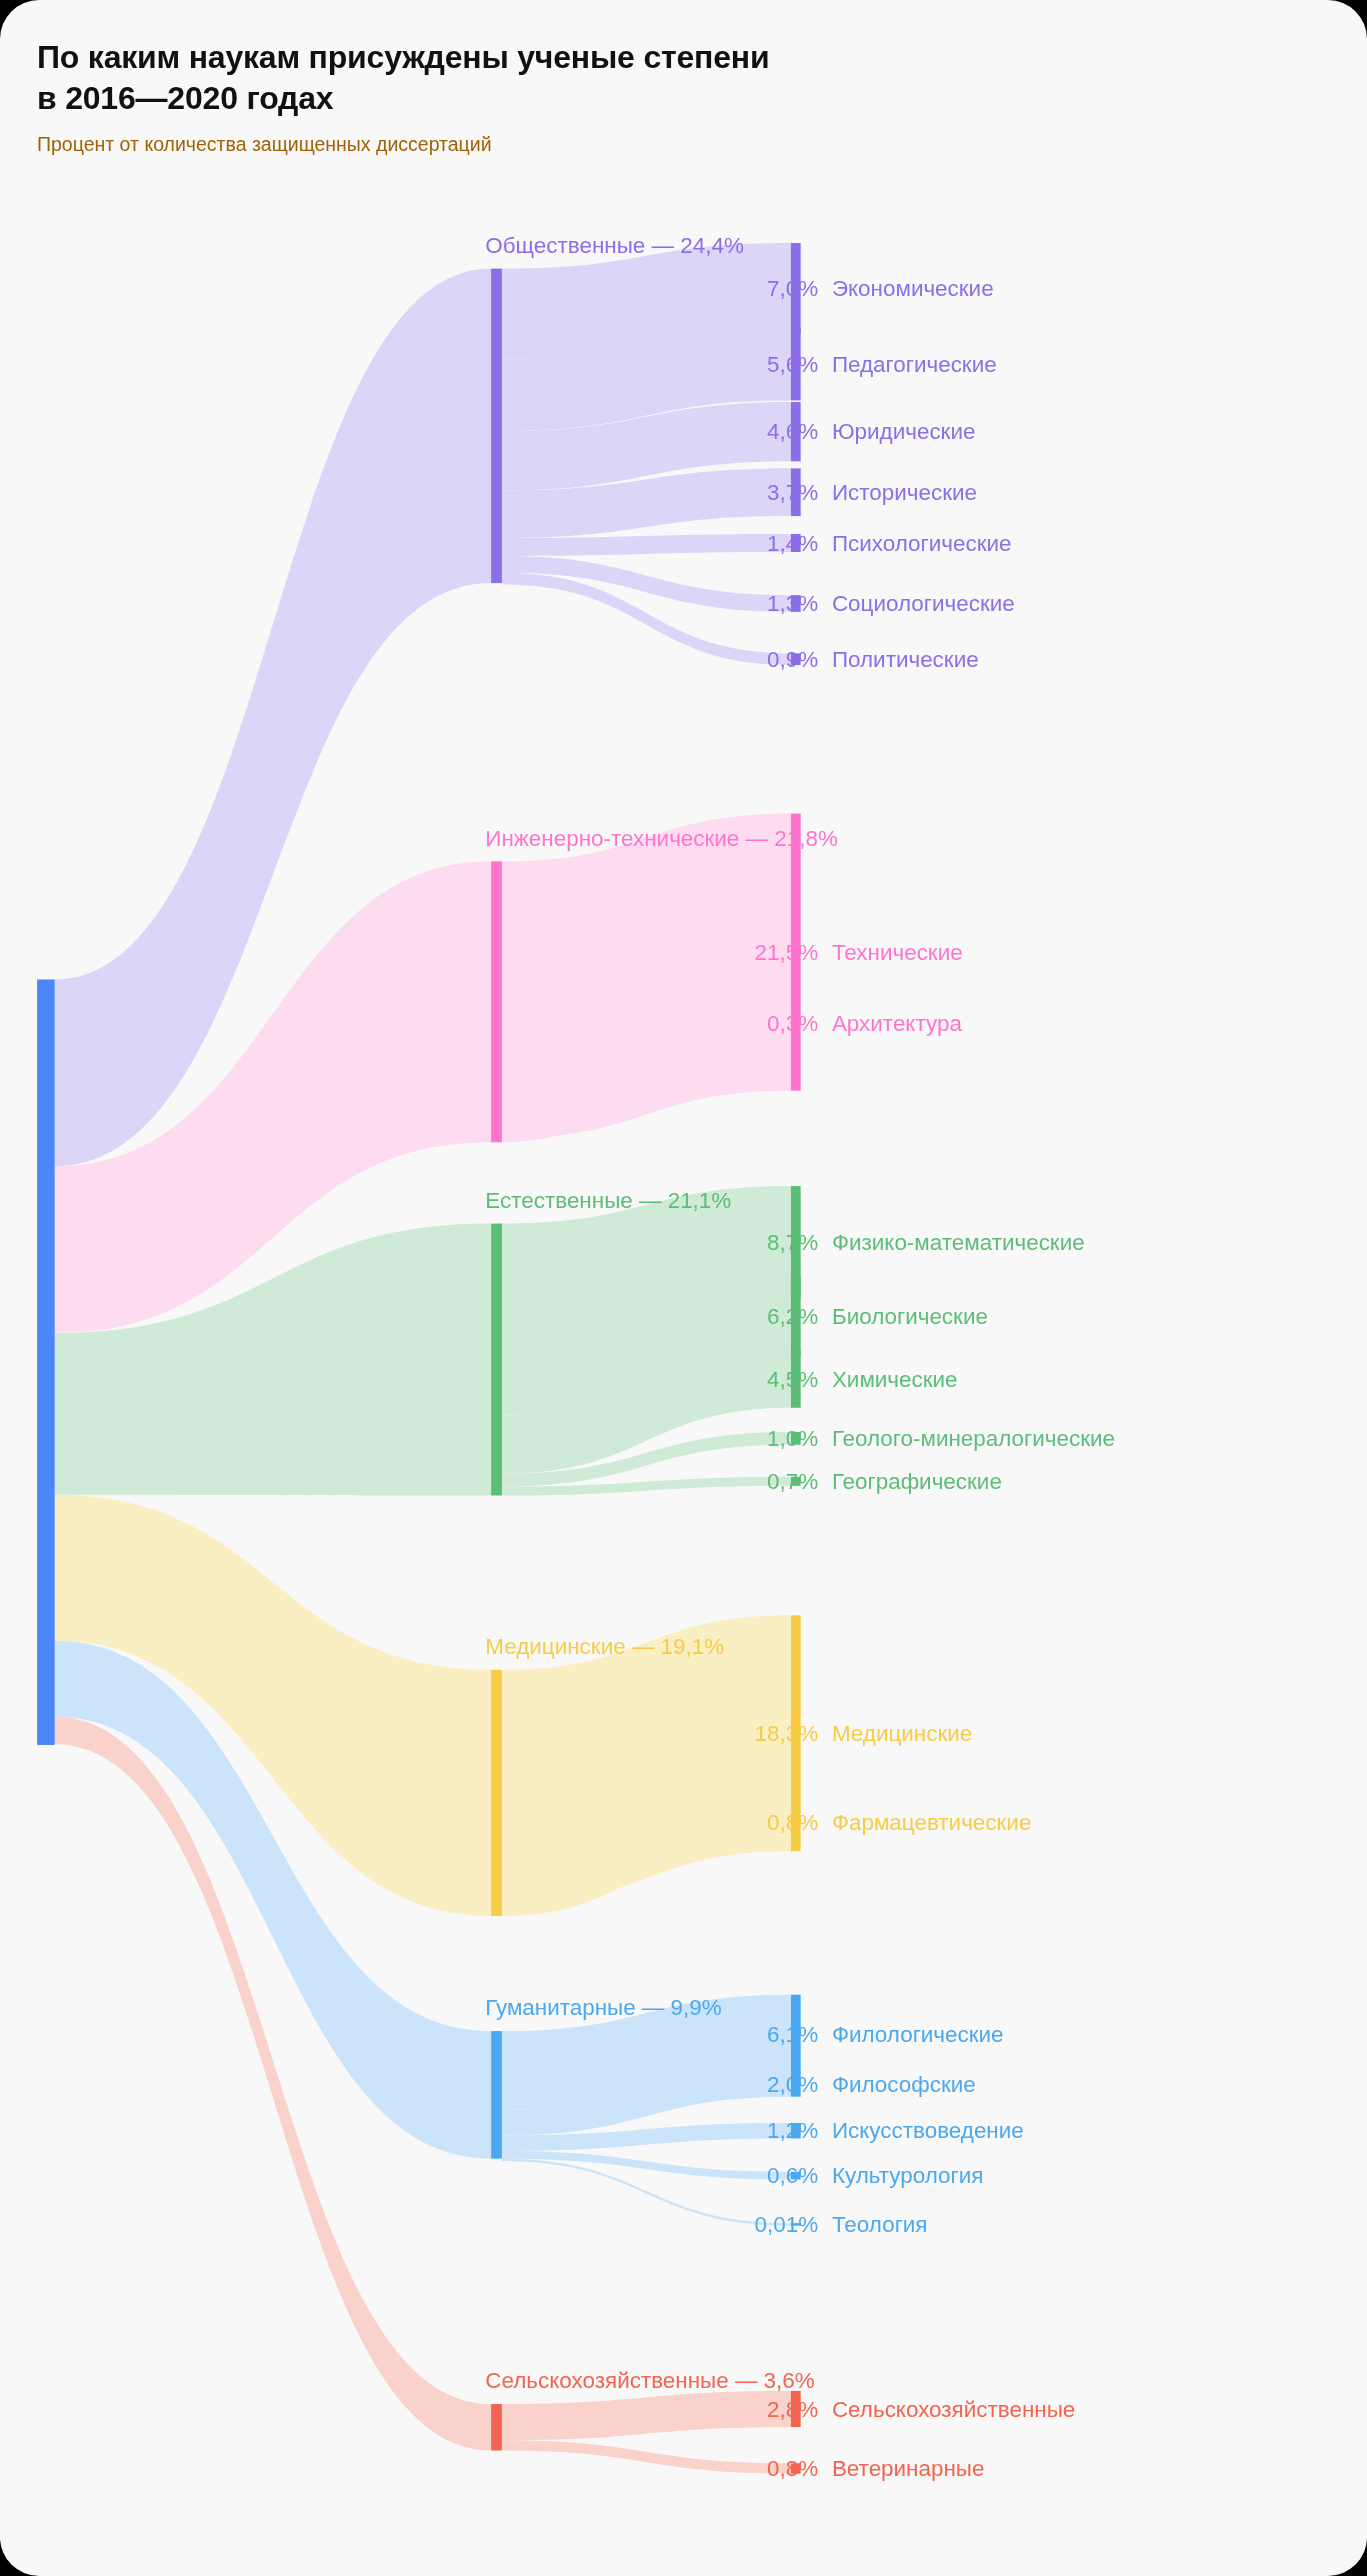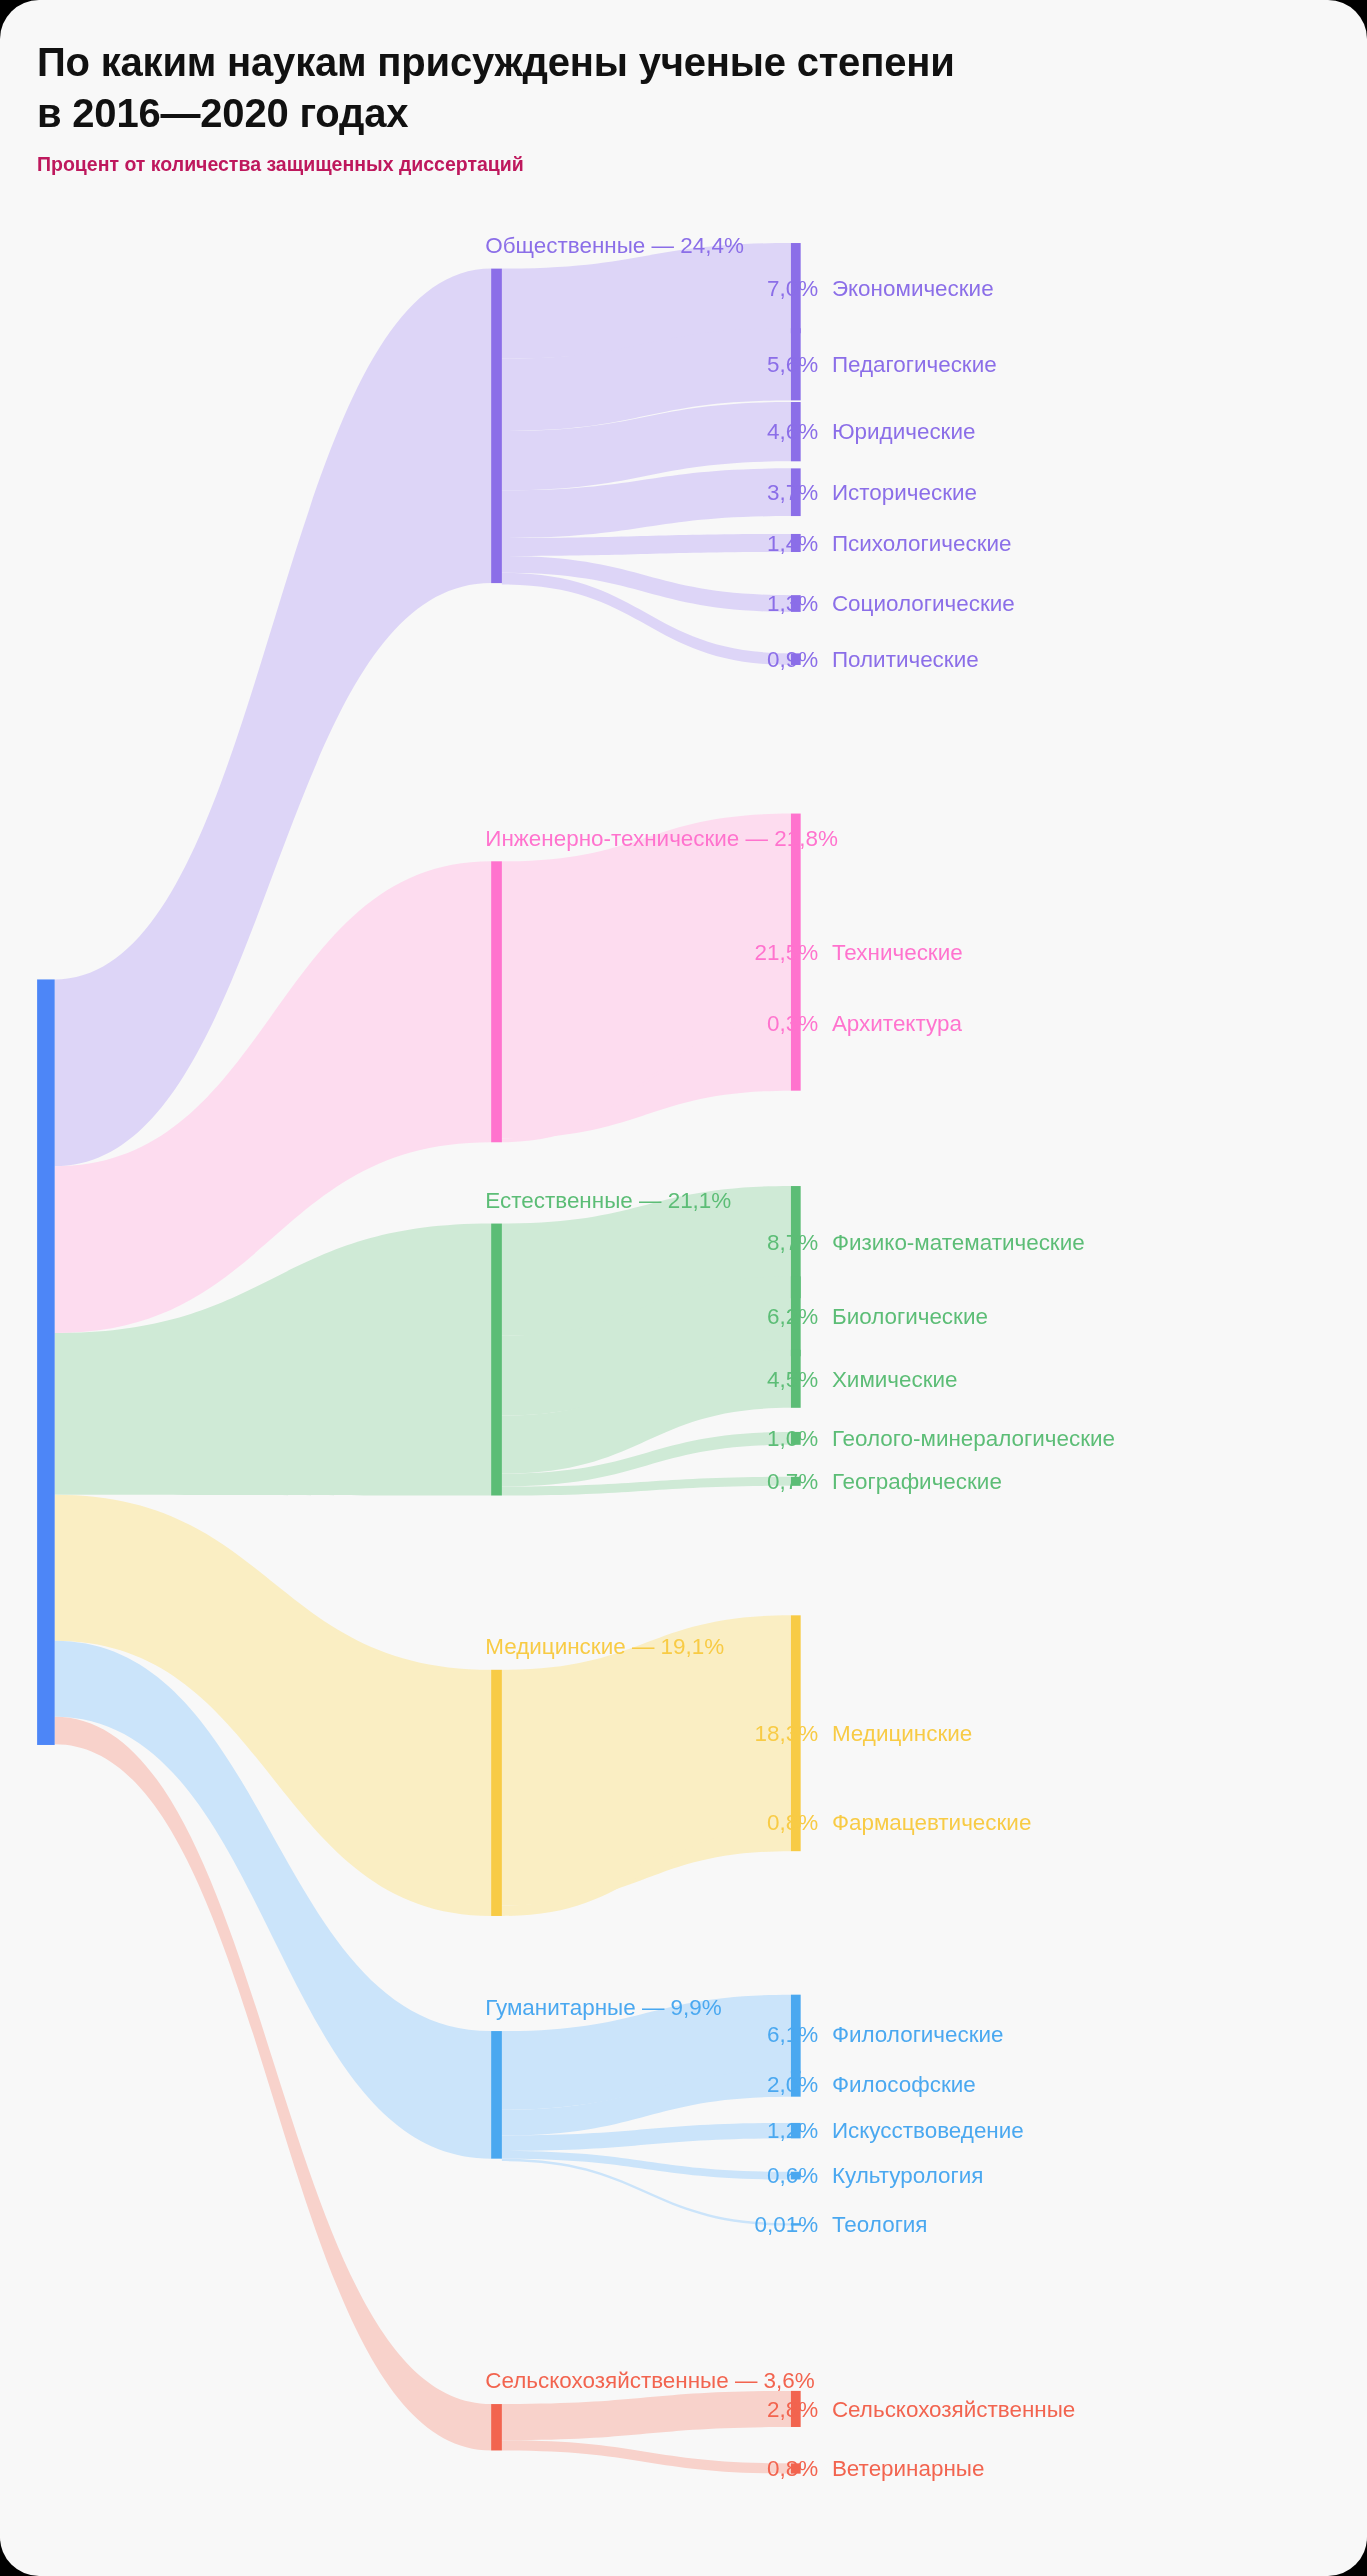--- a/index.html
+++ b/index.html
@@ -24,32 +24,32 @@
   }
   #title-block {
     position: absolute;
     left: 37px;
     top: 37px;
     width: 1074px;
   }
   #chart-title {
     font-family: "Liberation Sans", sans-serif;
     font-weight: bold;
-    font-size: 40px;
+    font-size: 32px;
     line-height: 1.28;
     color: #111111;
     margin: 0;
     letter-spacing: -0.2px;
     white-space: pre-line;
   }
   #chart-subtitle {
     font-family: "Liberation Sans", sans-serif;
-    font-weight: bold;
+    font-weight: normal;
     font-size: 19.5px;
-    color: #be185d;
+    color: #a16207;
     margin: 13.7px 0 0 0;
   }
   #sankey-wrap {
     position: absolute;
     left: 0;
     top: 0;
     width: 1367px;
     height: 2576px;
     border-radius: 10px;
   }

